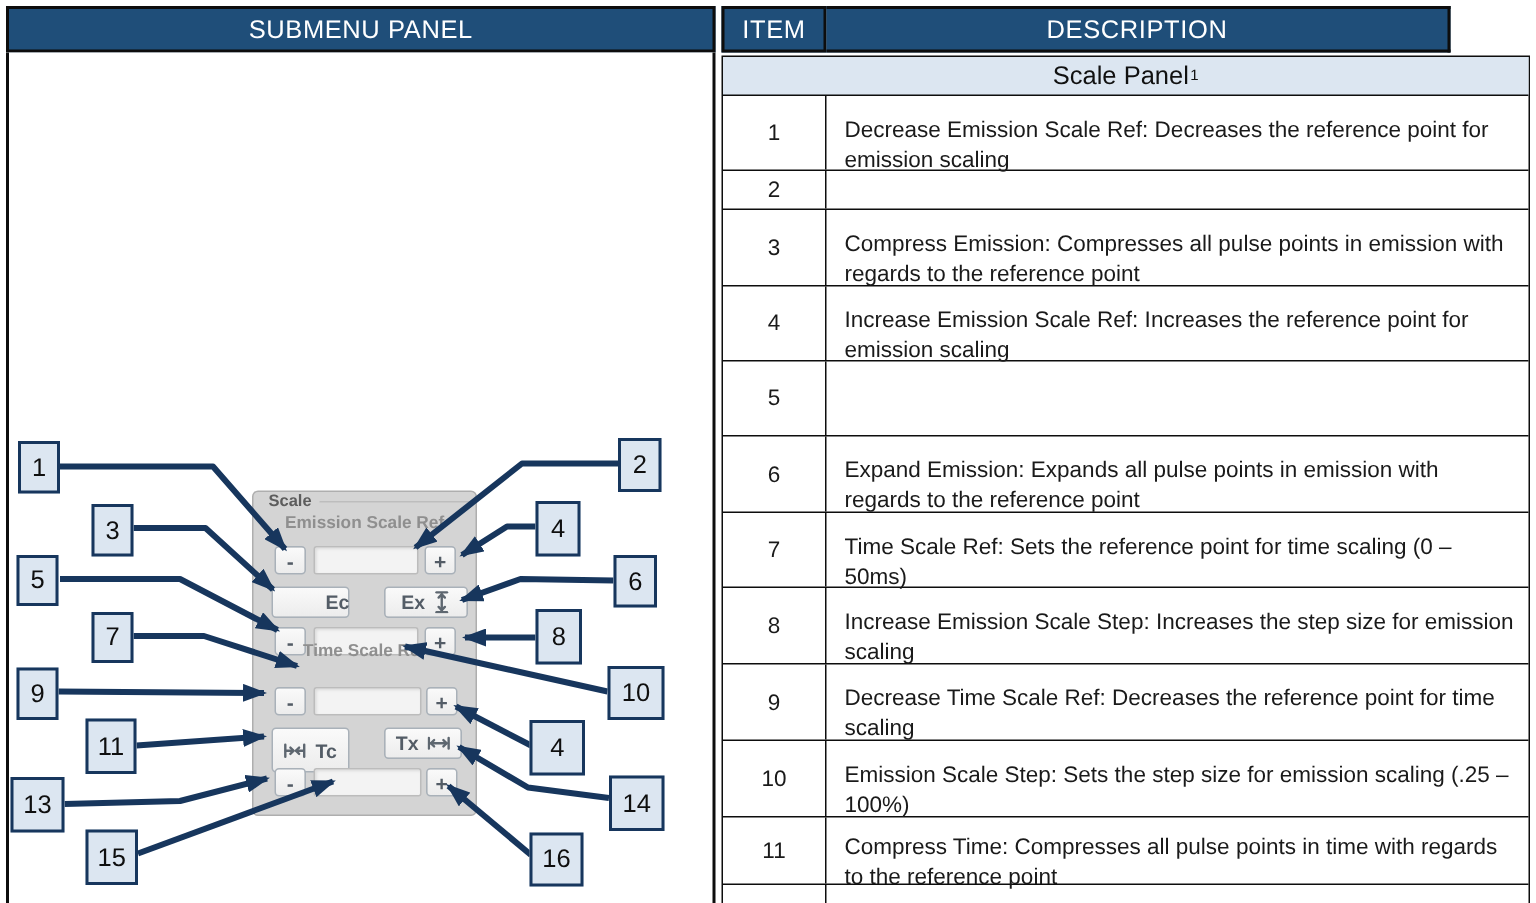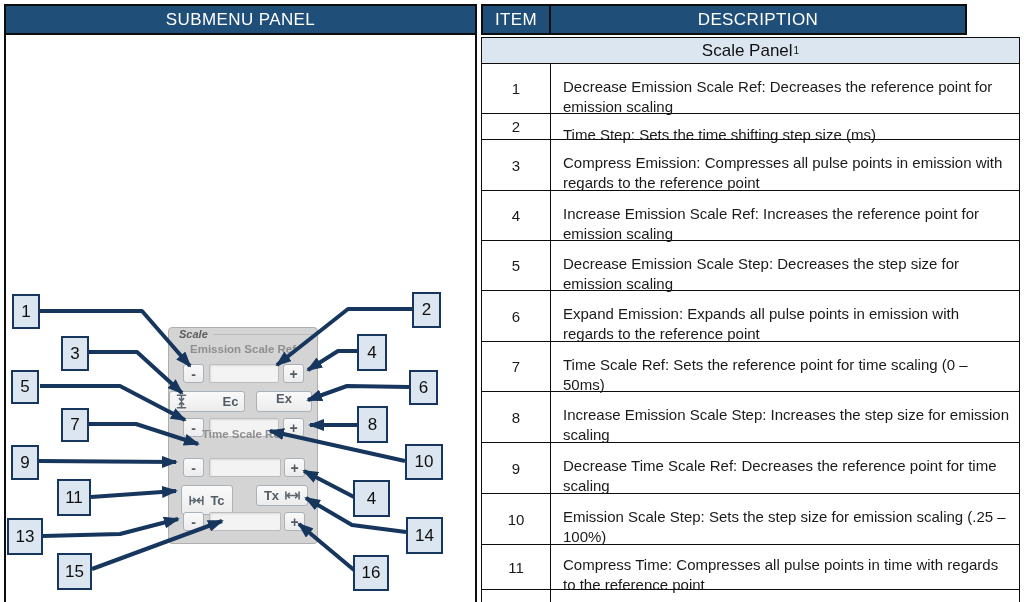--- a/index.html
+++ b/index.html
@@ -41,21 +41,21 @@
   }
   .c-desc {
     flex:1; box-sizing:border-box; display:flex; align-items:center;
     padding:2px 8px 2px 12px; font-size:15px; line-height:20px;margin-top:16px;
   }
   
   .scale-panel {
     position:absolute; left:168px; top:327px; width:150px; height:217px;
     box-sizing:border-box; background:#d4d4d4; border:1px solid #aeaeae; border-radius:4px;
   }
-  .panel-title { position:absolute; left:10px; top:0px; font-size:11px; font-weight:bold; color:#5d5d5d;font-style:italic; }
+  .panel-title { position:absolute; left:10px; top:0px; font-size:11px; font-weight:bold; color:#5d5d5d; }
   .fs-line { position:absolute; left:44px; top:6px; width:101px; border-top:1px solid #bdbdbd; }
   .grp-lbl { position:absolute; font-size:11.5px; font-weight:bold; color:#8f8f8f; white-space:nowrap; }
   .pbtn {
     position:absolute; box-sizing:border-box; margin:0; padding:0;
     background:linear-gradient(#fafafa,#ececec); border:1px solid #a9b1b9; border-radius:3px;
     display:flex; align-items:center; justify-content:center; gap:6px;
     font-family:"Liberation Sans", sans-serif; font-size:13px; font-weight:bold; color:#535c66;
     cursor:default;
   }
   .pbtn.sign { font-size:14px; }
@@ -87,32 +87,32 @@
 
   <div class="scale-panel">
     <div class="fs-line"></div>
     <div class="panel-title">Scale</div>
     <div class="grp-lbl" style="left:21px; top:15px;">Emission Scale Ref</div>
 
     <button class="pbtn sign" style="left:14px; top:36px; width:21px; height:19px;">-</button>
     <div class="pfield" style="left:40px; top:36px; width:70px; height:19px;"></div>
     <button class="pbtn sign" style="left:114px; top:36px; width:21px; height:19px;">+</button>
 
-    <button class="pbtn" style="left:0; top:63px; width:76px; height:21px;gap:36px;">
+    <button class="pbtn" style="left:12px; top:63px; width:52px; height:21px;gap:36px;">
       <svg class="icon" width="11" height="15" viewBox="0 0 11 15">
         <path d="M1.5 1.2 H9.5"></path>
           <path d="M5.5 1.6 V6.4"></path>
           <path d="M3.4 4.6 L5.5 6.8 L7.6 4.6"></path>
         <path d="M1.5 13.8 H9.5"></path>
           <path d="M5.5 13.4 V8.6"></path>
           <path d="M3.4 10.4 L5.5 8.2 L7.6 10.4"></path>
       </svg>
       <span>Ec</span>
     </button>
-    <button class="pbtn" style="left:87px; top:63px; width:56px; height:21px;flex-direction:column;">
+    <button class="pbtn" style="left:87px; top:63px; width:56px; height:21px;">
       <span>Ex</span>
       <svg class="icon" width="11" height="15" viewBox="0 0 11 15">
         <path d="M2 0.9 H9"></path>
           <path d="M5.5 2.2 V12.8"></path>
         <path d="M3.4 4.4 L5.5 2.2 L7.6 4.4"></path>
           <path d="M3.4 10.6 L5.5 12.8 L7.6 10.6"></path>
         <path d="M2 14.1 H9"></path>
       </svg>
     </button>
 
@@ -201,33 +201,31 @@
       <span>Scale Panel</span>
         <sup>1</sup>
     </div>
     <div id="table-rows">
         <div class="drow" style="height: 50px;">
           <div class="c-item">1</div>
           <div class="c-desc">Decrease Emission Scale Ref: Decreases the reference point for emission scaling</div>
         </div>
         <div class="drow" style="height: 26px;">
           <div class="c-item">2</div>
-          <div class="c-desc">Time Step: Sets the time shifting step size (ms)</div>
         </div>
         <div class="drow" style="height: 51px;">
           <div class="c-item">3</div>
           <div class="c-desc">Compress Emission: Compresses all pulse points in emission with regards to the reference point</div>
         </div>
         <div class="drow" style="height: 50px;">
           <div class="c-item">4</div>
           <div class="c-desc">Increase Emission Scale Ref: Increases the reference point for emission scaling</div>
         </div>
         <div class="drow" style="height: 50px;">
           <div class="c-item">5</div>
-          <div class="c-desc">Decrease Emission Scale Step: Decreases the step size for emission scaling</div>
         </div>
         <div class="drow" style="height: 51px;">
           <div class="c-item">6</div>
           <div class="c-desc">Expand Emission: Expands all pulse points in emission with regards to the reference point</div>
         </div>
         <div class="drow" style="height: 50px;">
           <div class="c-item">7</div>
           <div class="c-desc">Time Scale Ref: Sets the reference point for time scaling (0 – 50ms)</div>
         </div>
         <div class="drow" style="height: 51px;">

